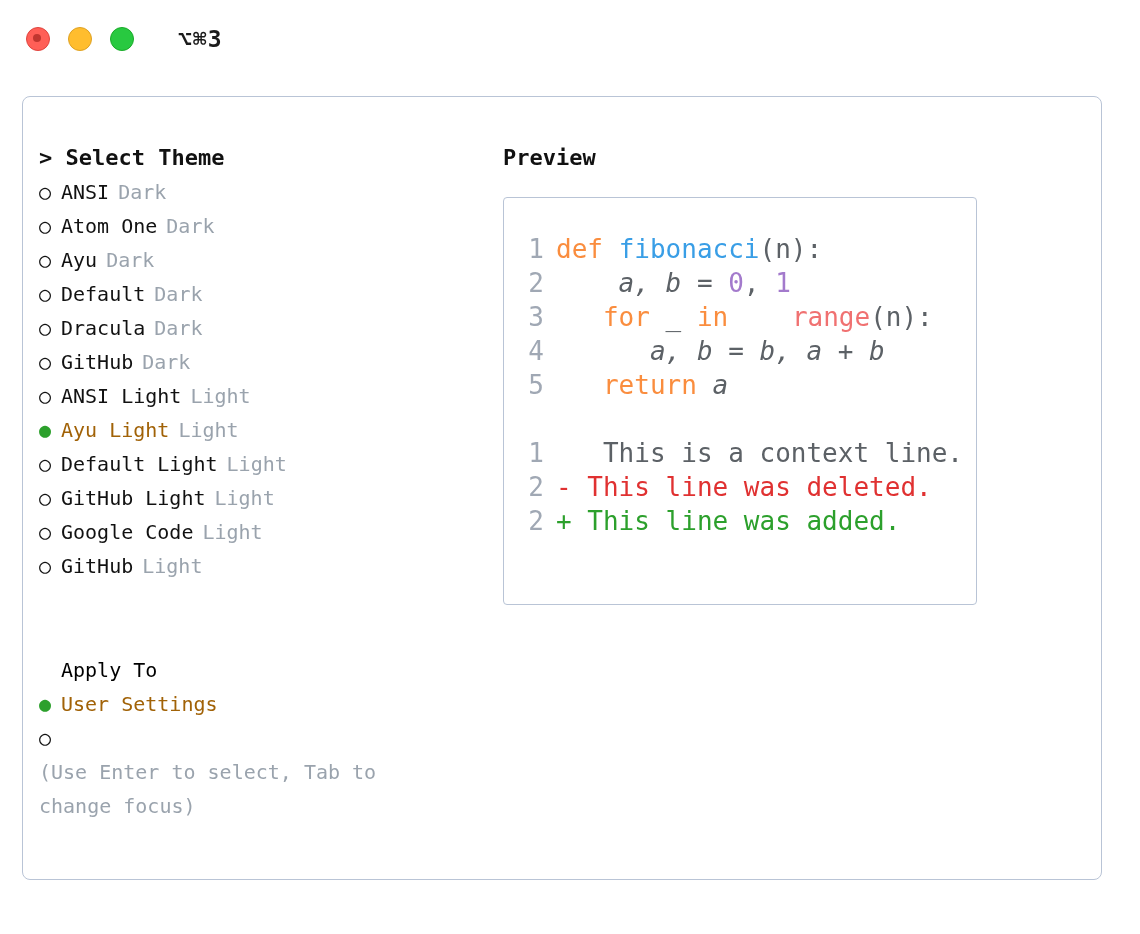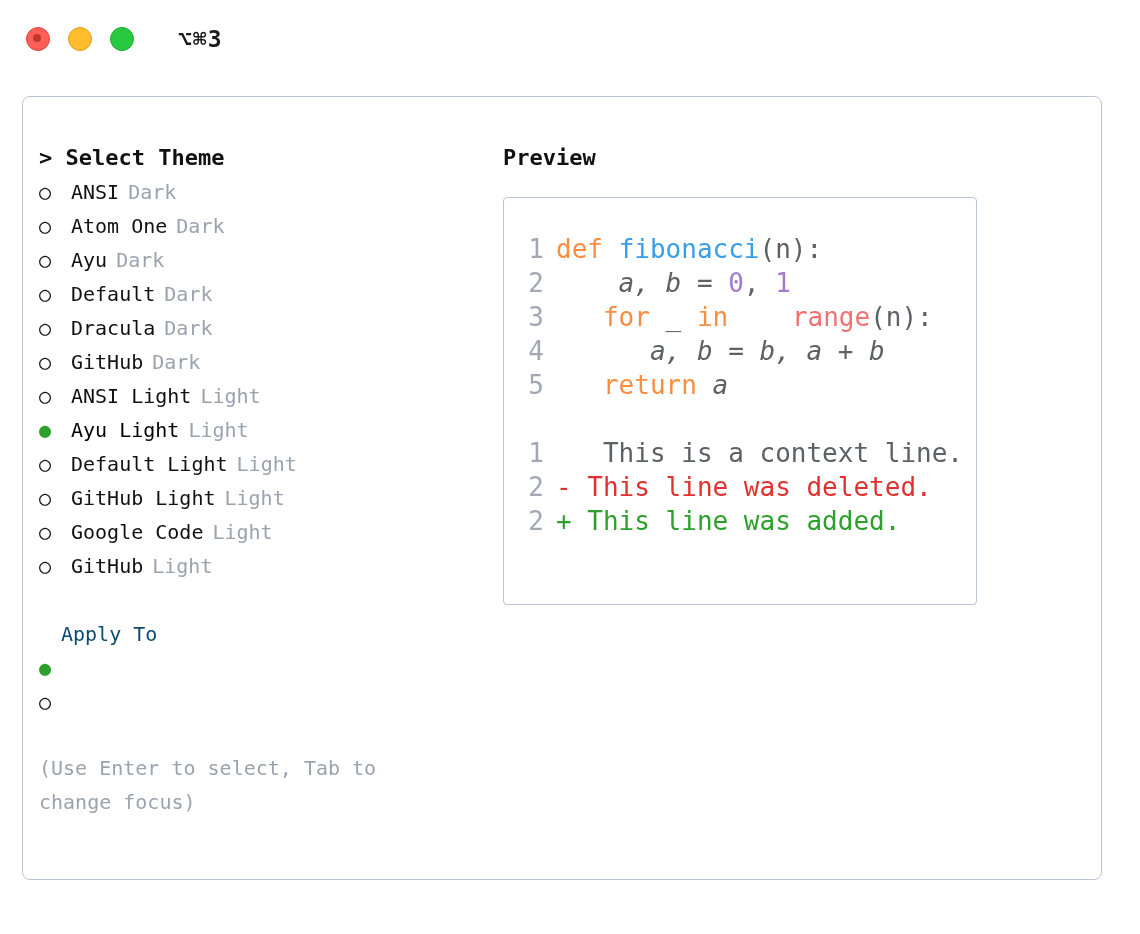--- a/index.html
+++ b/index.html
@@ -99,42 +99,41 @@
   }
   .bullet {
     display: inline-block;
     width: 22px;
     color: #111111;
   }
   .bullet.sel {
     color: #2ca02c;
   }
   .row.sel .label {
-    color: #000000;
+    color: #a16207;
   }
   .label {
     color: #111111;
-    margin-left: 10px;
   }
   .suffix {
     color: #9aa3ad;
     margin-left: 9px;
   }
   .section-gap {
     height: 34px;
   }
   .applyto {
     font-size: 20px;
     line-height: 34px;
-    color: #0c4a6e;
+    color: #000000;
     padding-left: 22px;
     white-space: pre;
+    margin-top: 36px;
   }
   .hint {
-    margin-top: 32px;
     font-size: 20px;
     line-height: 34px;
     color: #9aa3ad;
     width: 420px;
     white-space: pre-wrap;
   }
   .preview-box {
     margin-top: 22px;
     width: 474px;
     height: 408px;
@@ -197,21 +196,21 @@
             <div class="row"><span class="bullet">○</span><span class="label">Default Light</span><span class="suffix">Light</span></div>
             <div class="row"><span class="bullet">○</span><span class="label">GitHub Light</span><span class="suffix">Light</span></div>
             <div class="row"><span class="bullet">○</span><span class="label">Google Code</span><span class="suffix">Light</span></div>
             <div class="row"><span class="bullet">○</span><span class="label">GitHub</span><span class="suffix">Light</span></div>
           </div>
 
         <div class="section-gap"></div>
 
         <div class="applyto">Apply To</div>
         <div class="list" id="apply-to-list">
-            <div class="row sel"><span class="bullet sel">●</span></div>
+            <div class="row sel"><span class="bullet sel">●</span><span class="label">User Settings</span></div>
             <div class="row"><span class="bullet">○</span></div>
           </div>
 
         <div class="hint">(Use Enter to select, Tab to change focus)</div>
       </div>
 
       <div class="col-right">
         <div class="heading">Preview</div>
         <div class="preview-box">
           <div id="code-block">

